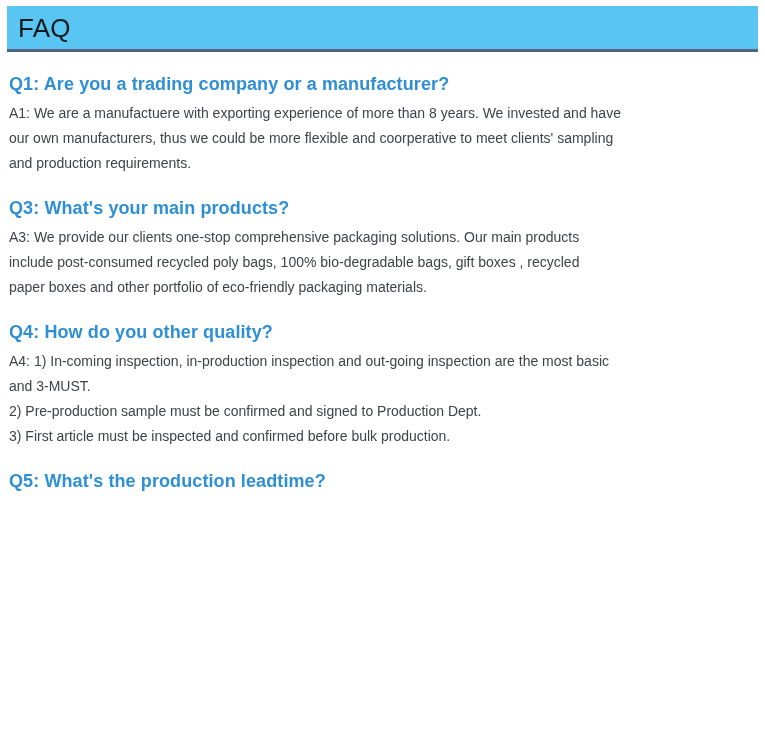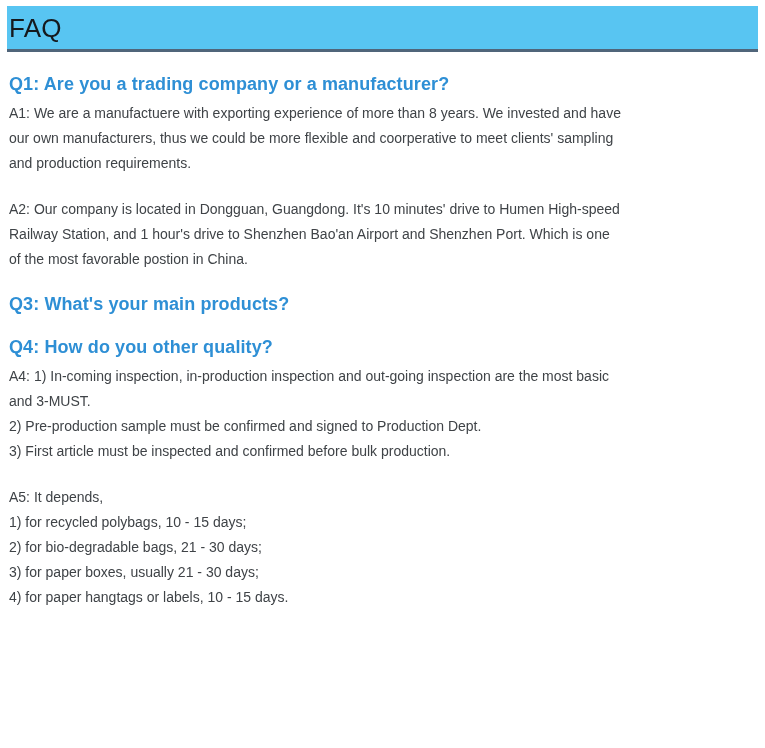--- a/index.html
+++ b/index.html
@@ -15,21 +15,21 @@
     overflow: hidden;
     background: #ffffff;
   }
   .faq-bar {
     margin: 6px 7px 0 7px;
     height: 46px;
     background: var(--header-bg, #58c5f2);
     border-bottom: 3px solid var(--header-border, #50657a);
     display: flex;
     align-items: center;
-    padding-left: 2px;
+    padding-left: 11px;
   }
   .faq-bar .title {
     font-size: 26px;
     line-height: 26px;
     color: #15191d;
     letter-spacing: 0.2px;
   }
   .content {
     padding: 0 8px 0 9px;
   }
@@ -63,39 +63,35 @@
   <div class="content">
 
     <div class="section first-section">
       <h3 class="question">Q1: Are you a trading company or a manufacturer?</h3>
       <p class="answer">A1: We are a manufactuere with exporting experience of more than 8 years. We invested and have
 our own manufacturers, thus we could be more flexible and coorperative to meet clients' sampling
 and production requirements.</p>
     </div>
 
     <div class="section">
-      <p class="answer">A2: Our company is located in Dongguan, Guangdong. It's 10 minutes' drive to Humen High-speed
-Railway Station, and 1 hour's drive to Shenzhen Bao'an Airport and Shenzhen Port. Which is one
-of the most favorable postion in China.</p>
     </div>
 
     <div class="section">
       <h3 class="question">Q3: What's your main products?</h3>
+      <p class="answer">A3: We provide our clients one-stop comprehensive packaging solutions. Our main products
+include post-consumed recycled poly bags, 100% bio-degradable bags, gift boxes , recycled
+paper boxes and other portfolio of eco-friendly packaging materials.</p>
     </div>
 
     <div class="section">
       <h3 class="question">Q4: How do you other quality?</h3>
       <p class="answer">A4: 1) In-coming inspection, in-production inspection and out-going inspection are the most basic
 and 3-MUST.
 2) Pre-production sample must be confirmed and signed to Production Dept.
 3) First article must be inspected and confirmed before bulk production.</p>
     </div>
 
     <div class="section">
-      <p class="answer">A5: It depends,
-1) for recycled polybags, 10 - 15 days;
-2) for bio-degradable bags, 21 - 30 days;
-3) for paper boxes, usually 21 - 30 days;
-4) for paper hangtags or labels, 10 - 15 days.</p>
+      <h3 class="question">Q5: What's the production leadtime?</h3>
     </div>
 
   </div>
 </div>
 
 </body></html>

